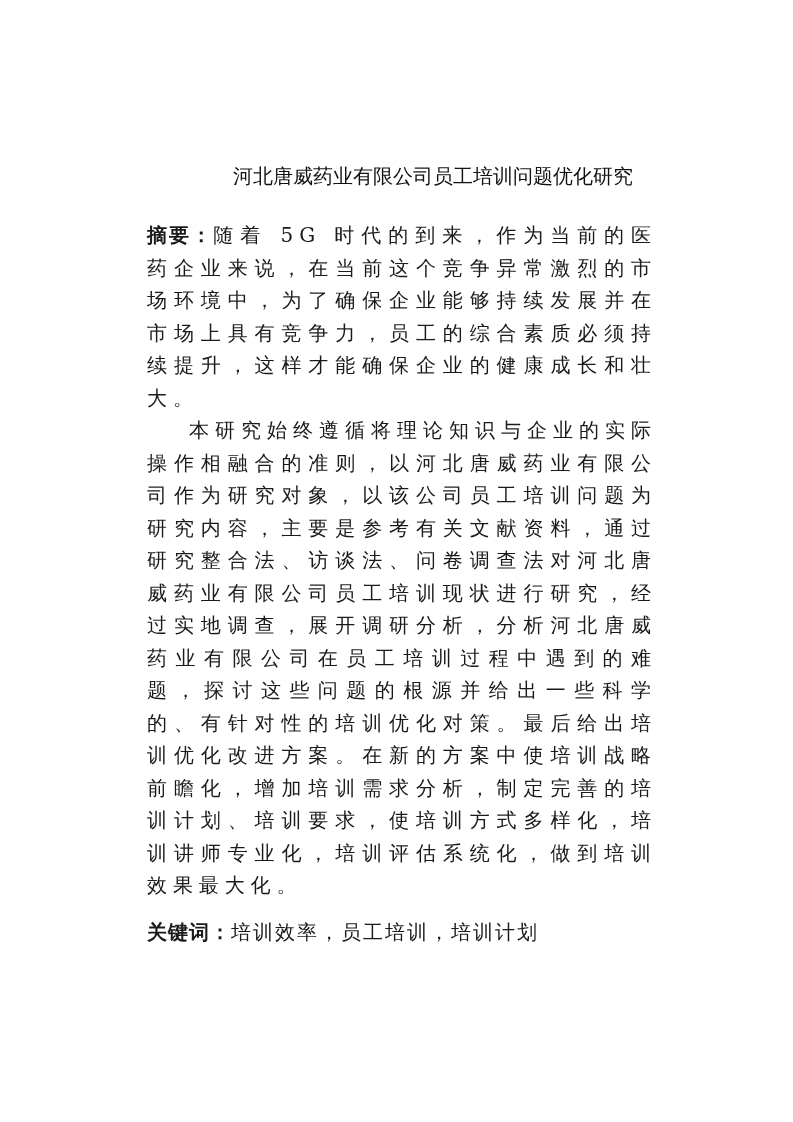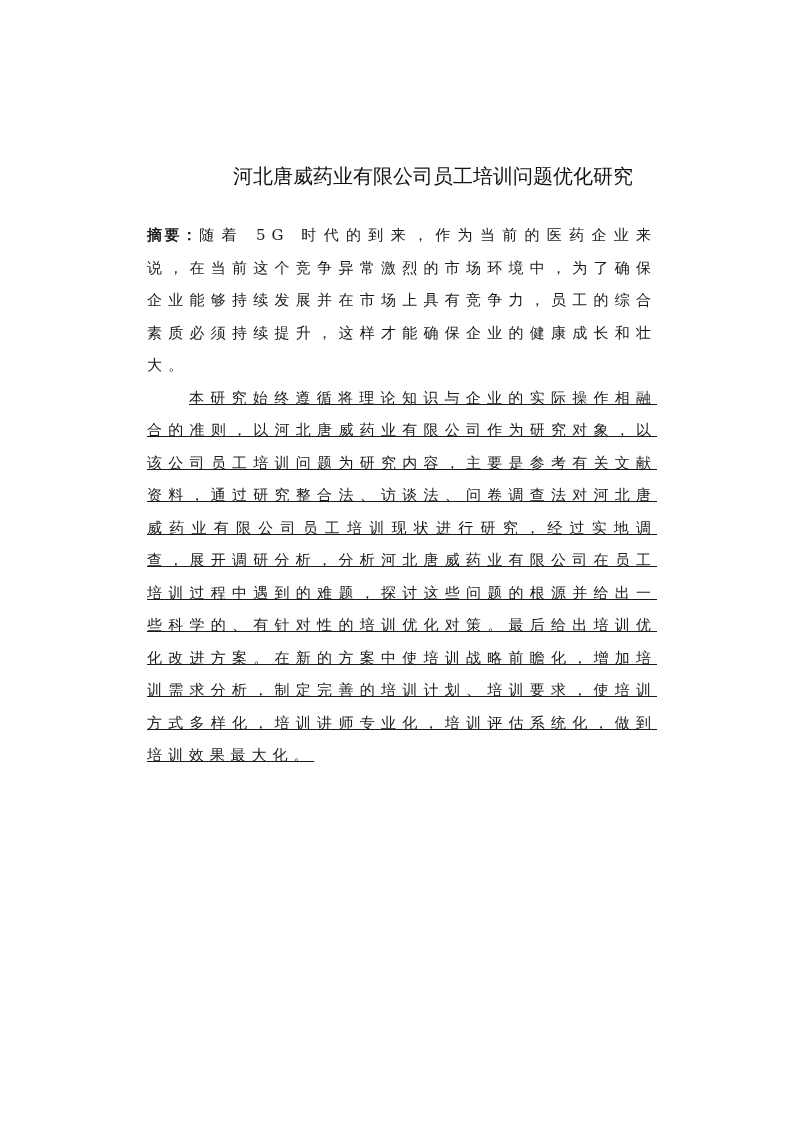--- a/index.html
+++ b/index.html
@@ -34,31 +34,30 @@
     letter-spacing: 0px;
     color: #111111;
     margin: 0;
     font-weight: normal;
   }
   .body-block {
     position: absolute;
     left: 147px;
     top: 219px;
     width: 510px;
-    font-size: 15px;
+    font-size: 20px;
     line-height: 32.5px;
     letter-spacing: 5.9px;
     text-align: justify;
   }
   .para {
     margin: 0;
   }
   .para.indent {
     text-indent: 42px;
-    text-decoration: underline;
   }
   .label-bold {
     font-family: "DejaVu Sans", "Liberation Sans", sans-serif;
     font-weight: bold;
     letter-spacing: 1px;
   }
   .keywords {
     margin-top: 14px;
   }
   .kw-text {
@@ -68,14 +67,15 @@
 </head>
 <body>
 
 <div class="page">
   <h1 class="title">河北唐威药业有限公司员工培训问题优化研究</h1>
 
   <div class="body-block">
     <p class="para"><span class="label-bold">摘要：</span><span>随着 5G 时代的到来，作为当前的医药企业来说，在当前这个竞争异常激烈的市场环境中，为了确保企业能够持续发展并在市场上具有竞争力，员工的综合素质必须持续提升，这样才能确保企业的健康成长和壮大。</span></p>
     <p class="para indent">本研究始终遵循将理论知识与企业的实际操作相融合的准则，以河北唐威药业有限公司作为研究对象，以该公司员工培训问题为研究内容，主要是参考有关文献资料，通过研究整合法、访谈法、问卷调查法对河北唐威药业有限公司员工培训现状进行研究，经过实地调查，展开调研分析，分析河北唐威药业有限公司在员工培训过程中遇到的难题，探讨这些问题的根源并给出一些科学的、有针对性的培训优化对策。最后给出培训优化改进方案。在新的方案中使培训战略前瞻化，增加培训需求分析，制定完善的培训计划、培训要求，使培训方式多样化，培训讲师专业化，培训评估系统化，做到培训效果最大化。</p>
 
+    <p class="para keywords"><span class="label-bold">关键词：</span><span class="kw-text">培训效率，员工培训，培训计划</span></p>
   </div>
 </div>
 
 </body></html>

